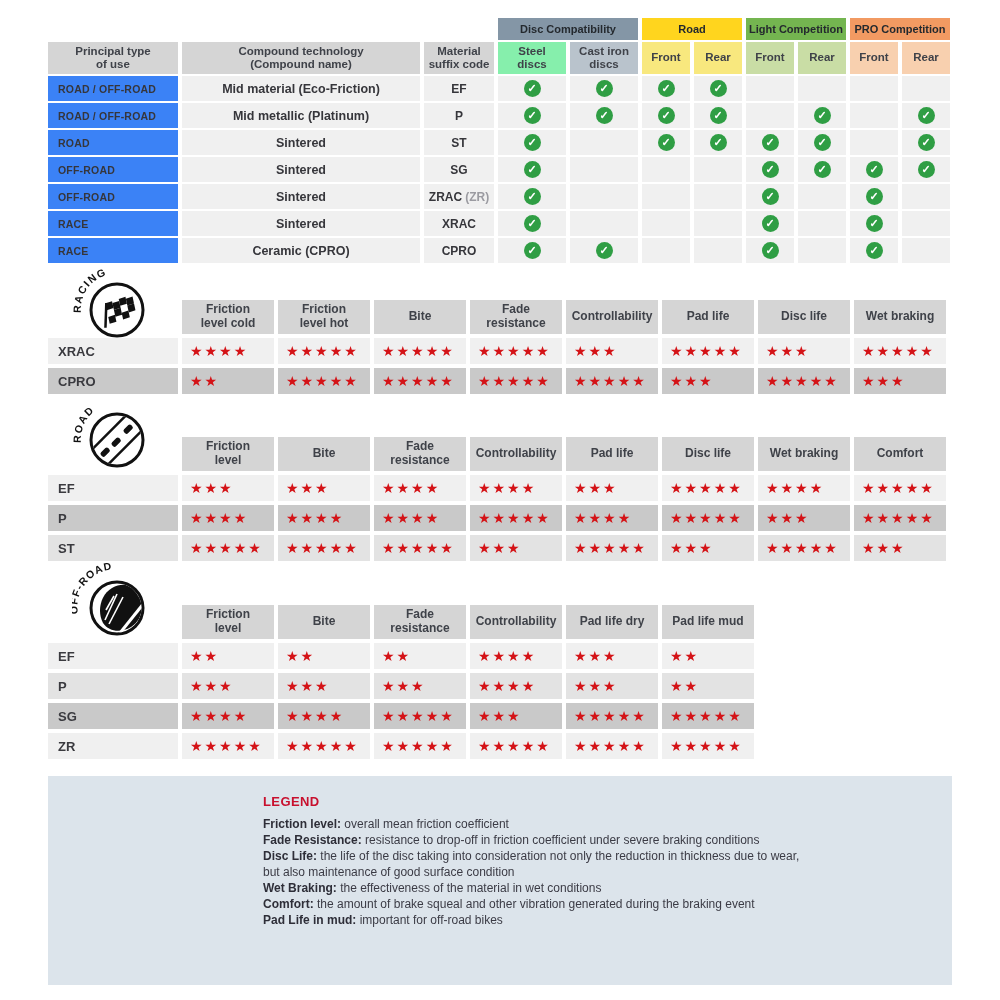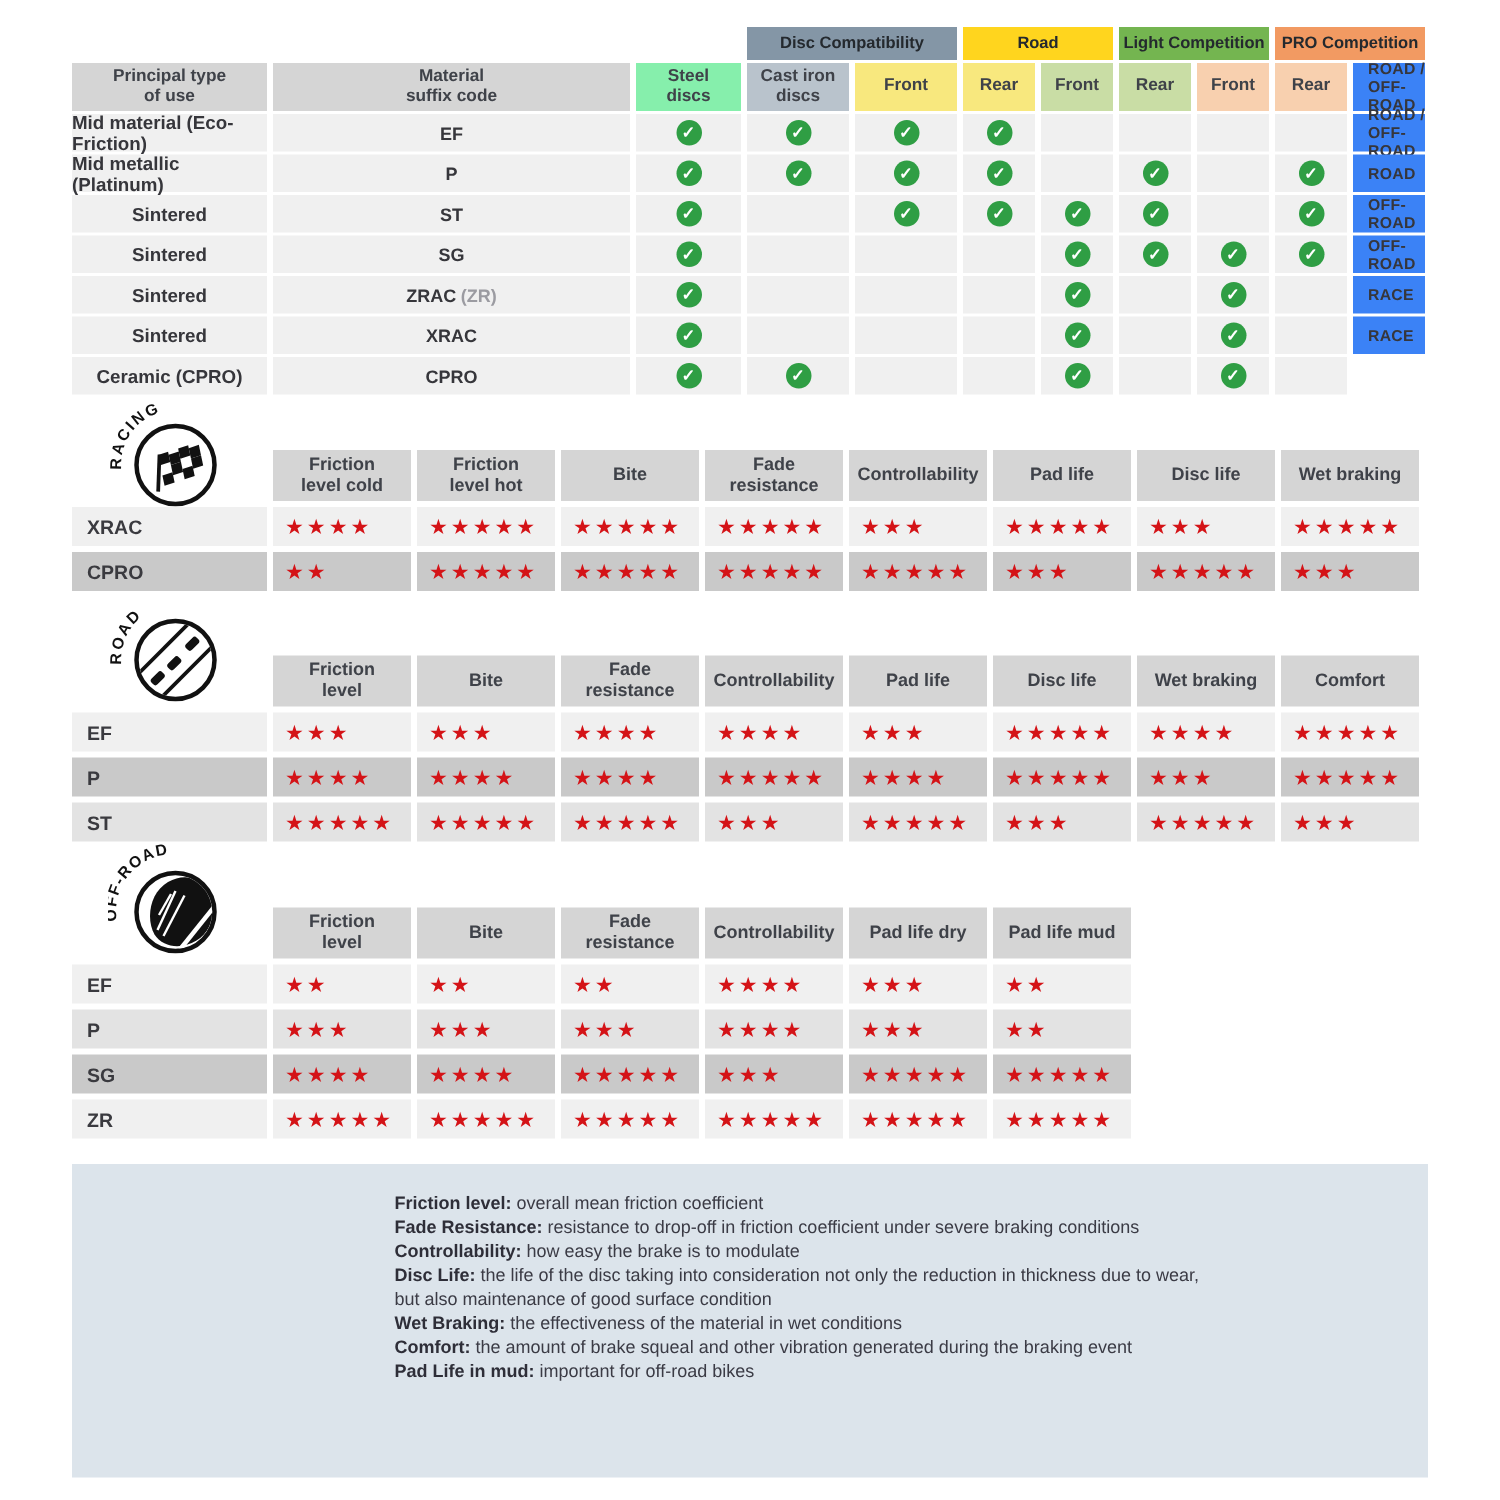--- a/index.html
+++ b/index.html
@@ -86,20 +86,22 @@
 <div class="page">
 
   <div class="compat-grid" id="compat-grid">
       <div class="gh-spacer" style="grid-column: 1 / span 3;"></div>
       <div class="group-header" style="grid-column: span 2; background: rgb(132, 150, 166);">Disc Compatibility</div>
       <div class="group-header" style="grid-column: span 2; background: rgb(255, 213, 30);">Road</div>
       <div class="group-header" style="grid-column: span 2; background: rgb(116, 181, 80);">Light Competition</div>
       <div class="group-header" style="grid-column: span 2; background: rgb(242, 154, 98);">PRO Competition</div>
       <div class="col-header pre">Principal type
 of use</div>
+      <div class="col-header pre">Compound technology
+(Compound name)</div>
       <div class="col-header pre">Material
 suffix code</div>
       <div class="sub-header pre" style="background: #86efac;">Steel
 discs</div>
       <div class="sub-header pre" style="background: rgb(185, 195, 204);">Cast iron
 discs</div>
       <div class="sub-header pre" style="background: rgb(248, 232, 126);">Front</div>
       <div class="sub-header pre" style="background: rgb(248, 232, 126);">Rear</div>
       <div class="sub-header pre" style="background: rgb(201, 221, 165);">Front</div>
       <div class="sub-header pre" style="background: rgb(201, 221, 165);">Rear</div>
@@ -547,24 +549,24 @@
       </div>
       <div class="star-cell" style="background: rgb(240, 240, 240);">
         <span class="stars" style="color: rgb(212, 19, 23);">★★★★★</span>
       </div>
       <div class="star-cell" style="background: rgb(240, 240, 240);">
         <span class="stars" style="color: rgb(212, 19, 23);">★★★★★</span>
       </div>
     </div>
 
   <div class="legend-box" style="background: rgb(220, 228, 235);">
+    <div class="legend-title" style="color: rgb(200, 16, 46);">LEGEND</div>
     <div id="legend-lines">
         <div class="legend-line"><b>Friction level:</b> overall mean friction coefficient</div>
         <div class="legend-line"><b>Fade Resistance:</b> resistance to drop-off in friction coefficient under severe braking conditions</div>
-        <div class="legend-line"><b>Controllability:</b> how easy the brake is to modulate</div>
         <div class="legend-line"><b>Disc Life:</b> the life of the disc taking into consideration not only the reduction in thickness due to wear,</div>
         <div class="legend-line">but also maintenance of good surface condition</div>
         <div class="legend-line"><b>Wet Braking:</b> the effectiveness of the material in wet conditions</div>
         <div class="legend-line"><b>Comfort:</b> the amount of brake squeal and other vibration generated during the braking event</div>
         <div class="legend-line"><b>Pad Life in mud:</b> important for off-road bikes</div>
       </div>
   </div>
 
 </div>
 

